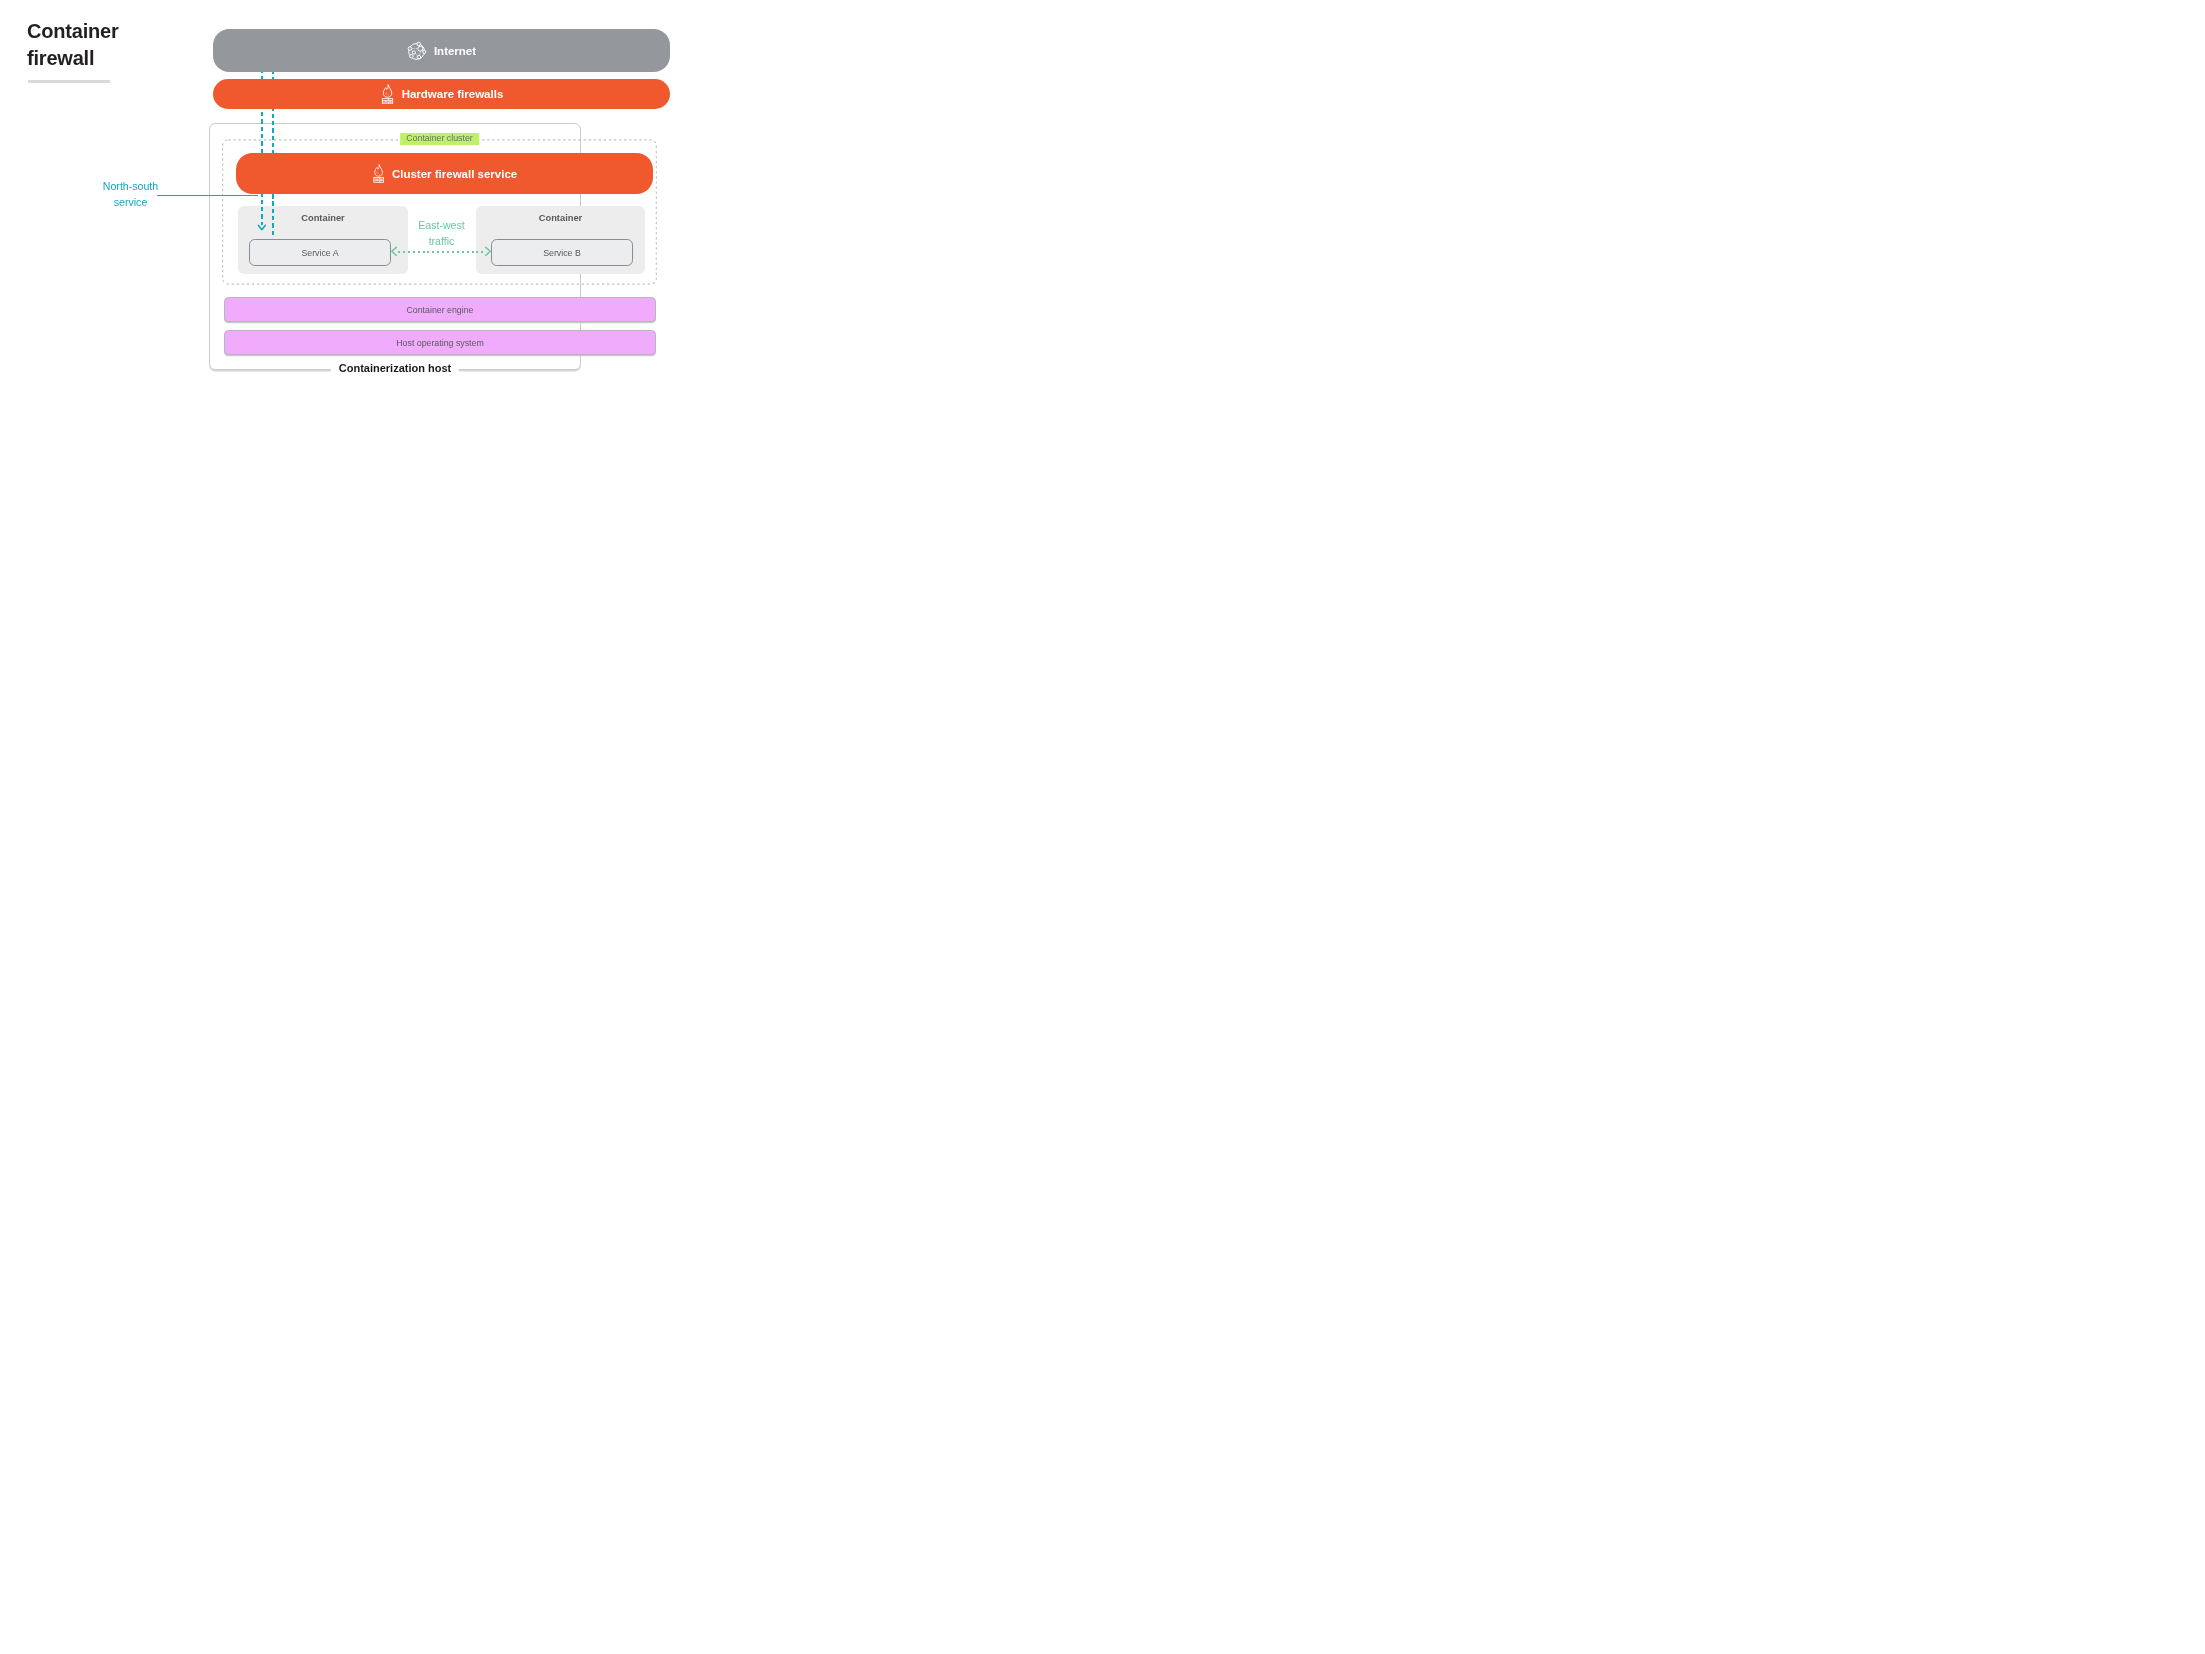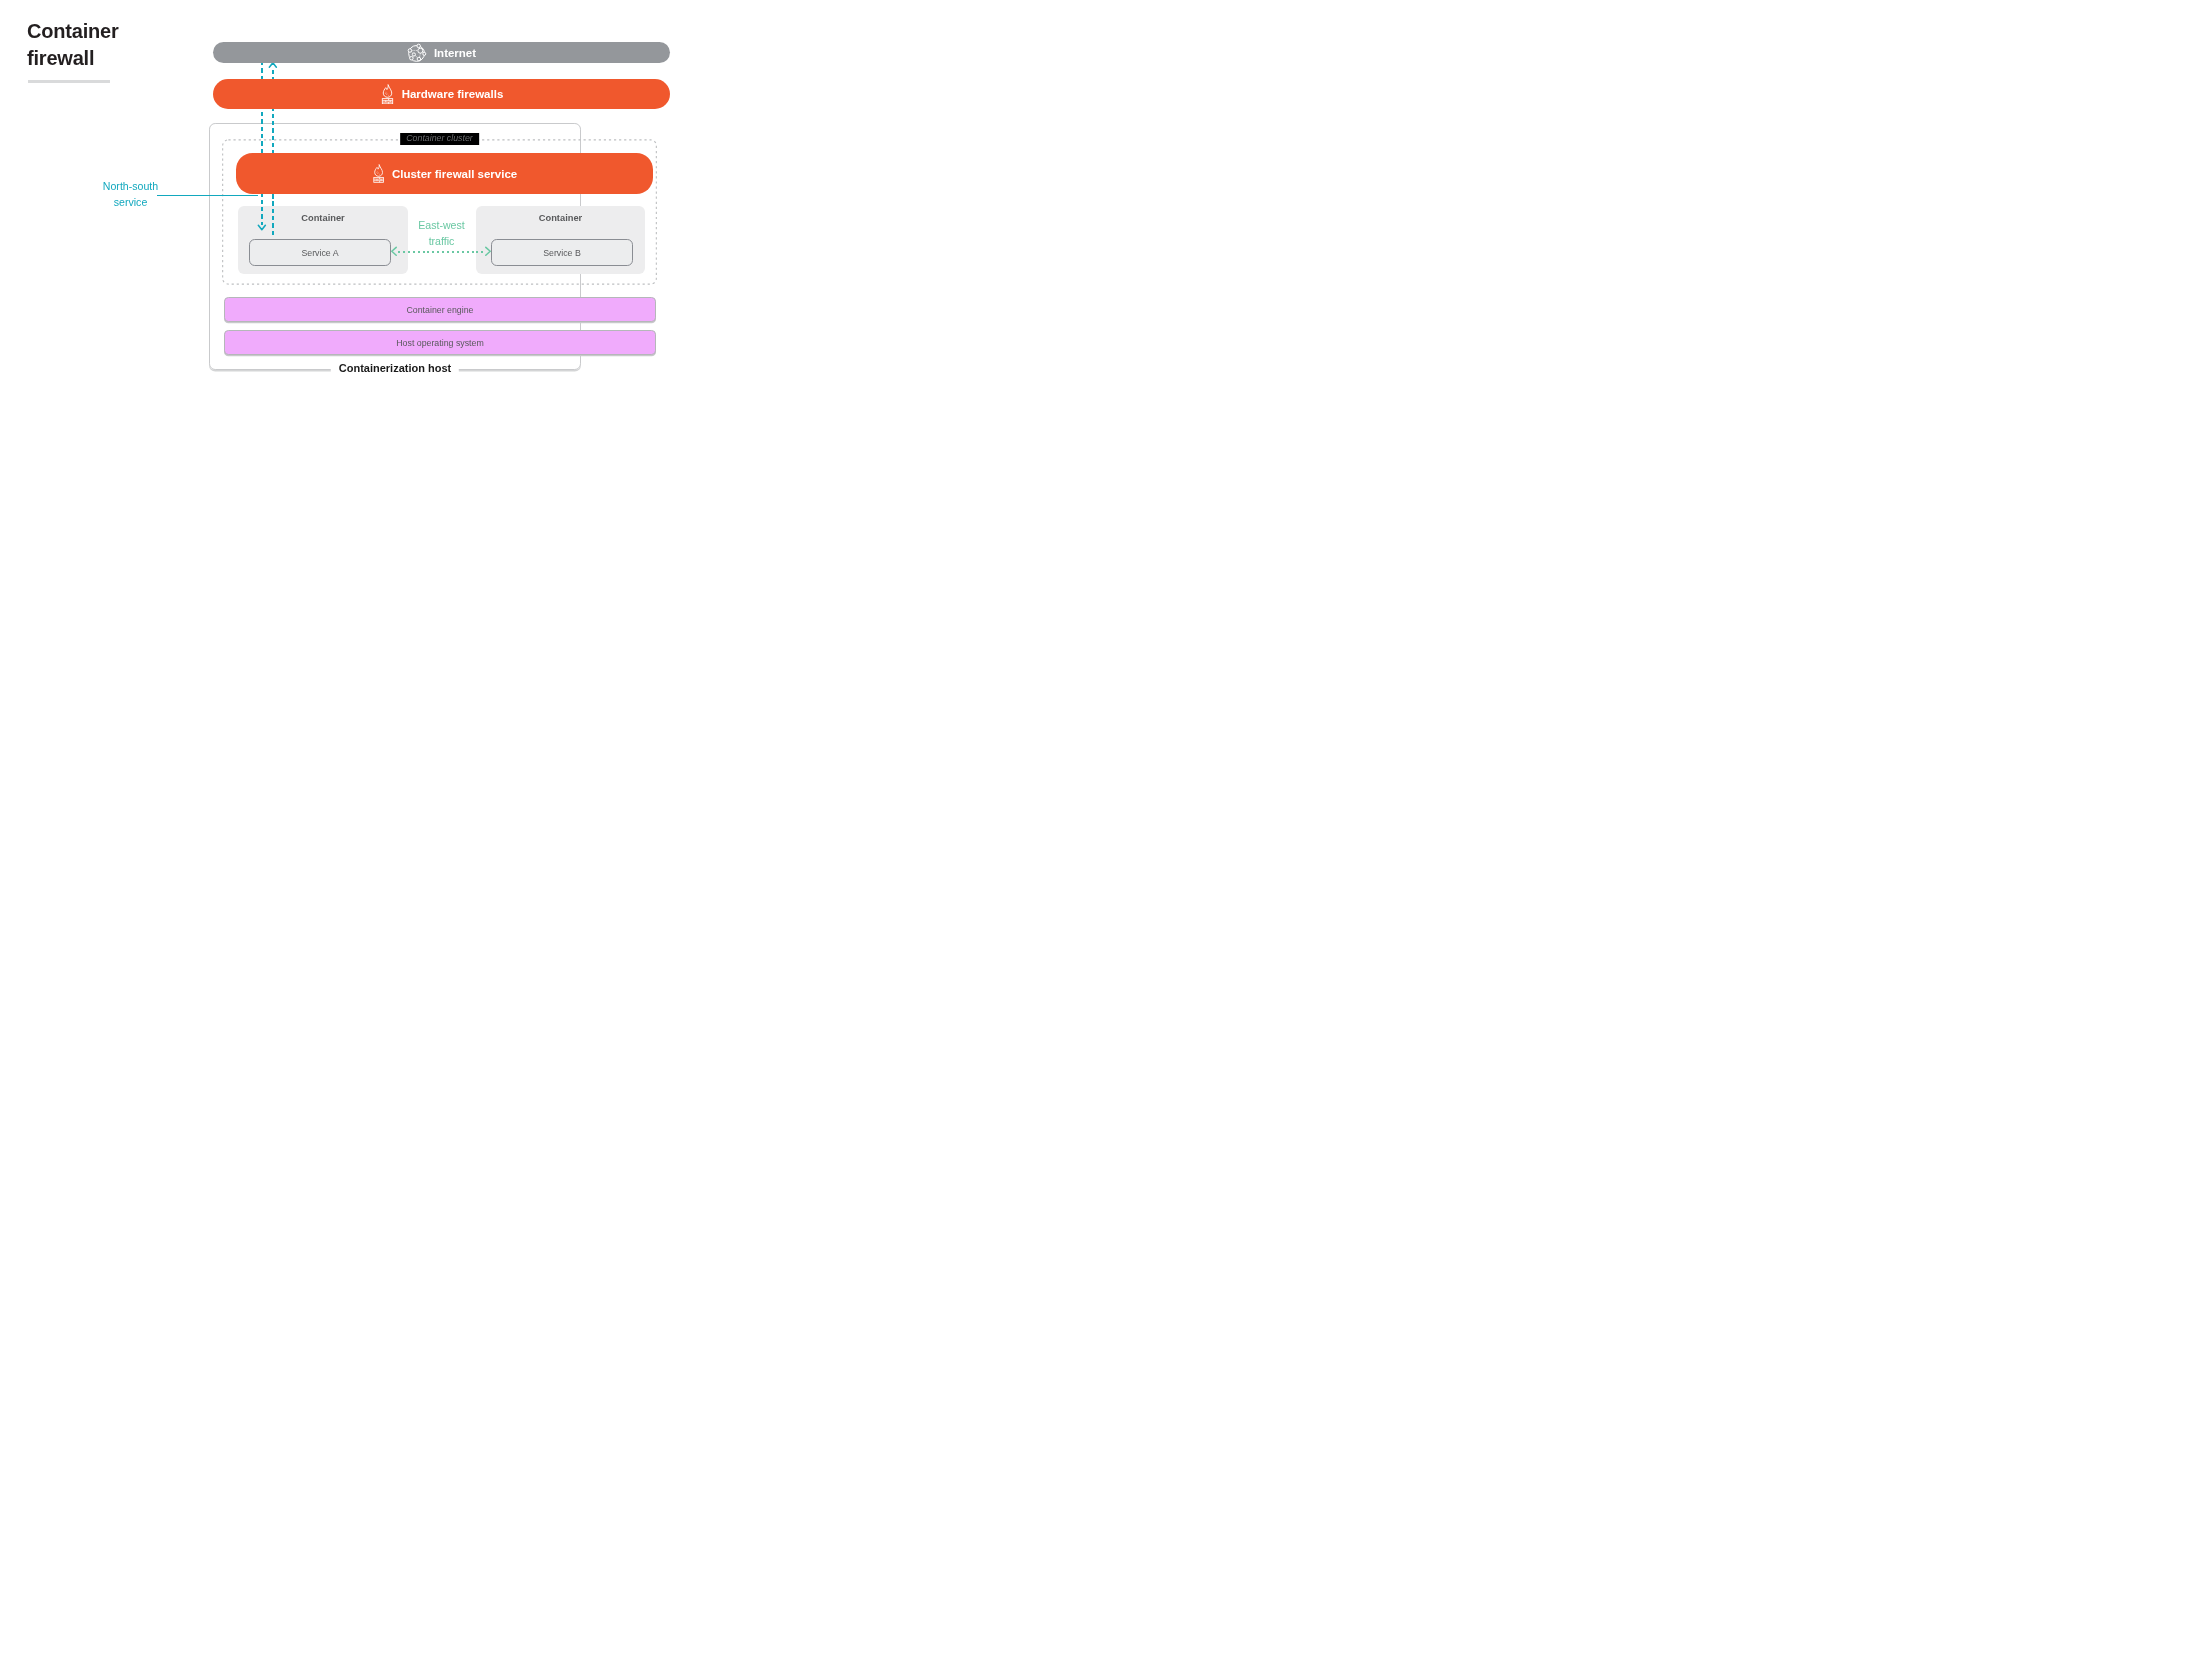--- a/index.html
+++ b/index.html
@@ -23,41 +23,41 @@
     font-size:20px;line-height:27px;font-weight:700;
     letter-spacing:-0.2px;color:var(--title-color);
   }
   .title-rule{left:28px;top:80px;width:82px;height:2.6px;background:#D9DADB;}
 
   
   .pill{
     display:flex;align-items:center;justify-content:center;gap:7px;
     color:#fff;font-weight:700;font-size:11.5px;z-index:10;
   }
-  .pill-internet{left:213px;top:42px;width:457px;height:21px;border-radius:16.3px;background:var(--gray-bar);}
+  .pill-internet{left:213px;top:29px;width:457px;height:43px;border-radius:16.3px;background:var(--gray-bar);}
   .pill-hw{left:213px;top:79px;width:457px;height:30px;border-radius:17px;background:var(--orange);text-align:right;}
   .pill-cluster{left:236px;top:153px;width:417px;height:41px;border-radius:16.5px;background:var(--orange);}
 
   
   .host-box{
     left:209px;top:123px;width:372px;height:247px;
     border:1.1px solid var(--host-border);border-radius:6.2px;
     box-shadow:0 1.5px 0 0 #D4D5D6;z-index:1;
   }
   .host-label{
     position:absolute;left:50%;bottom:-8.4px;transform:translateX(-50%);
     background:#fff;padding:0 8px;white-space:nowrap;
     font-size:11px;font-weight:700;color:#1A1A1A;line-height:17px;
   }
   .cluster-wrap{left:222px;top:139px;width:435px;height:146px;z-index:2;}
   .cluster-wrap svg{position:absolute;left:0;top:0;}
   .cluster-label{
     position:absolute;left:50%;top:-5.7px;transform:translateX(-50%);
-    background:#000000;padding:0 6.6px;white-space:nowrap;
-    font-size:8.8px;color:var(--label-gray);line-height:11.5px;font-style:italic;
+    background:#bef264;padding:0 6.6px;white-space:nowrap;
+    font-size:8.8px;color:var(--label-gray);line-height:11.5px;
   }
 
   
   .container-box{
     top:206px;width:170px;height:68px;background:var(--box-fill);
     border-radius:6px;z-index:3;
   }
   .container-a{left:238px;}
   .container-b{left:476px;width:169px;}
   .container-title{

